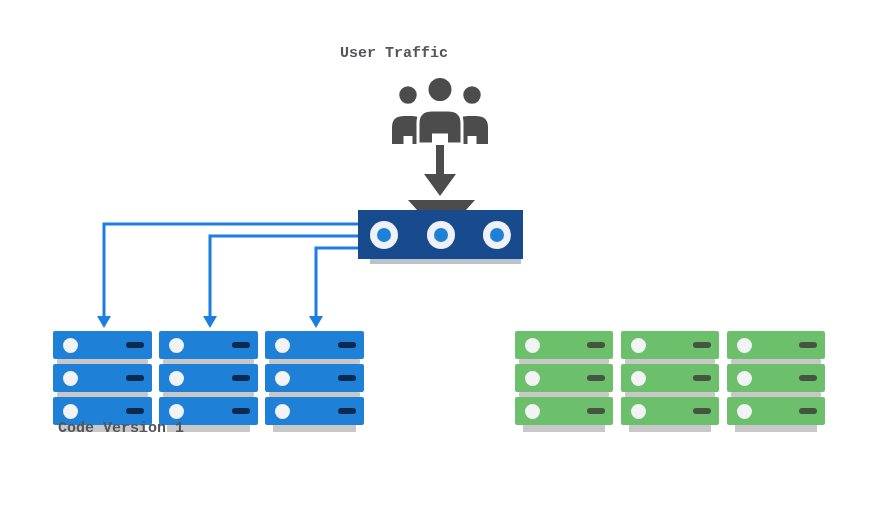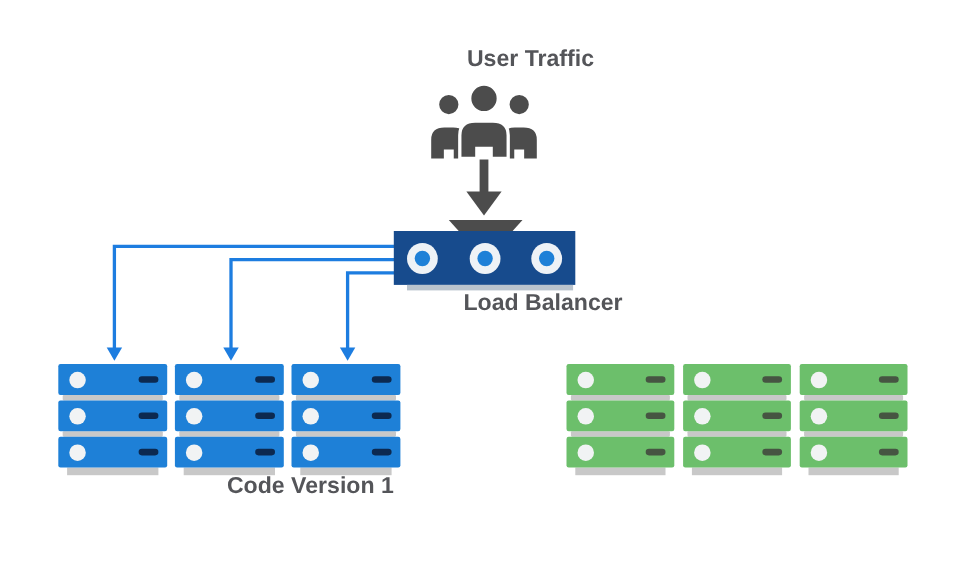--- a/index.html
+++ b/index.html
@@ -2,22 +2,22 @@
 <html style="--icon-gray: #4c4c4c; --text-color: #545559; --lb-navy: #174b8d; --dot-blue: #1e80d7; --circle-white: #eef2f6; --connector-blue: #1d7de0; --server-blue: #1e80d7; --blue-dash: #0c2950; --server-green: #6cbf6b; --green-dash: #465542; --bar-dot: #f1f3f4; --shadow-gray: #c8c8c8; --lb-shadow: #b9c3cd;"><head>
 <meta charset="utf-8">
 <style>
   html,body{margin:0;padding:0;background:#ffffff;}
   .canvas{
     position:relative;width:880px;height:521px;background:#ffffff;
     font-family:"Liberation Sans",sans-serif;overflow:hidden;
   }
   svg.scene{position:absolute;left:0;top:0;}
   .dlabel{
-    position:absolute;font-weight:bold;font-size:21px;line-height:24px;
-    color:var(--text-color,#545559);text-align:right;white-space:nowrap;
+    position:absolute;font-weight:bold;font-size:15px;line-height:24px;
+    color:var(--text-color,#545559);text-align:left;white-space:nowrap;font-family:Liberation Mono, monospace;
   }
   
   .lb-box{
     position:absolute;left:358px;top:210px;width:165px;height:49px;
     background:var(--lb-navy,#174b8d);
   }
   .lb-dot{
     position:absolute;top:10.5px;width:28px;height:28px;border-radius:50%;
     background:var(--circle-white,#eef2f6);
   }
@@ -85,21 +85,20 @@
   </svg>
 
   <div class="dlabel" style="left:340px;top:42px;width:200px">User Traffic</div>
 
   <div class="lb-box">
     <span class="lb-dot d1"></span>
     <span class="lb-dot d2"></span>
     <span class="lb-dot d3"></span>
   </div>
   <div class="lb-shadow"></div>
-  <div class="dlabel" style="left:316px;top:264px;width:250px">Load Balancer</div>
 
   <div class="stack blue s-b1">
     <div class="bar">
         <span class="dot"></span>
         <span class="dash"></span>
       </div>
     <div class="gap"></div>
     <div class="bar">
         <span class="dot"></span>
         <span class="dash"></span>
@@ -138,21 +137,21 @@
         <span class="dot"></span>
         <span class="dash"></span>
       </div>
     <div class="gap"></div>
     <div class="bar">
         <span class="dot"></span>
         <span class="dash"></span>
       </div>
     <div class="stack-shadow"></div>
   </div>
-  <div class="dlabel" style="left:58px;top:430px;width:300px">Code Version 1</div>
+  <div class="dlabel" style="left:58px;top:417px;width:300px">Code Version 1</div>
 
   <div class="stack green s-g1">
     <div class="bar">
         <span class="dot"></span>
         <span class="dash"></span>
       </div>
     <div class="gap"></div>
     <div class="bar">
         <span class="dot"></span>
         <span class="dash"></span>

